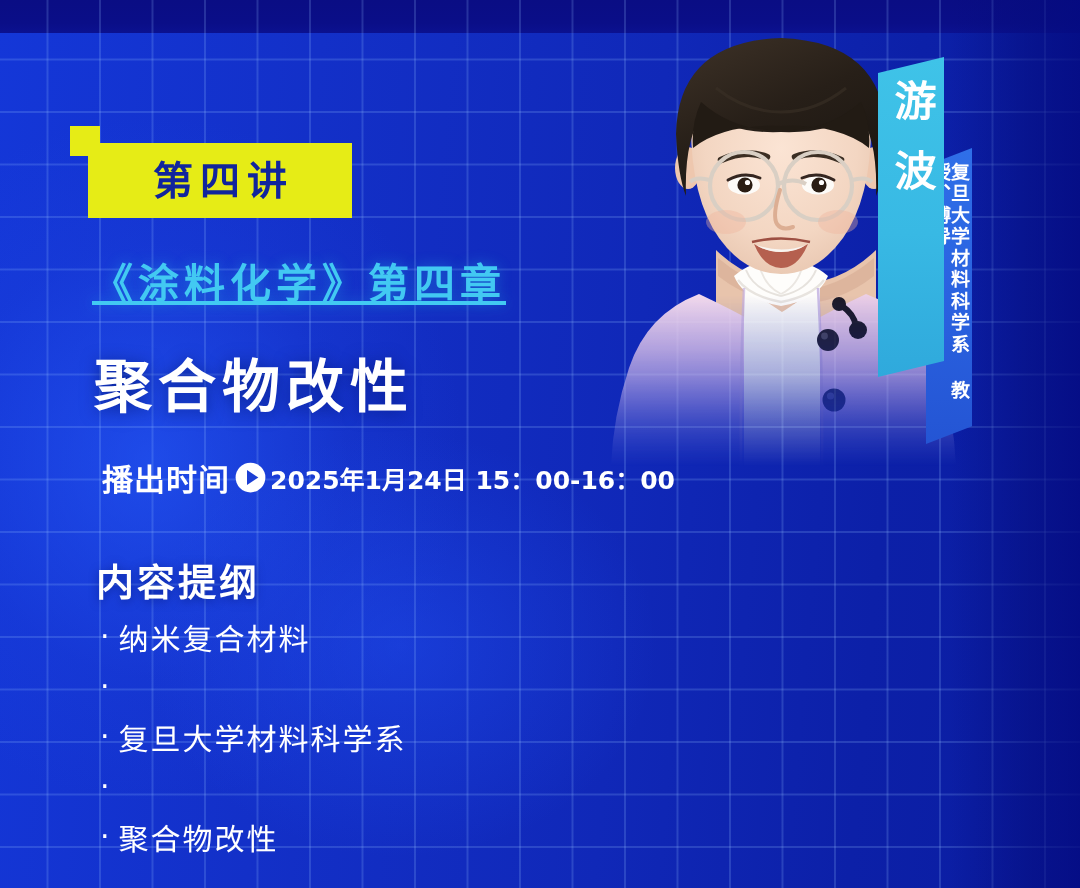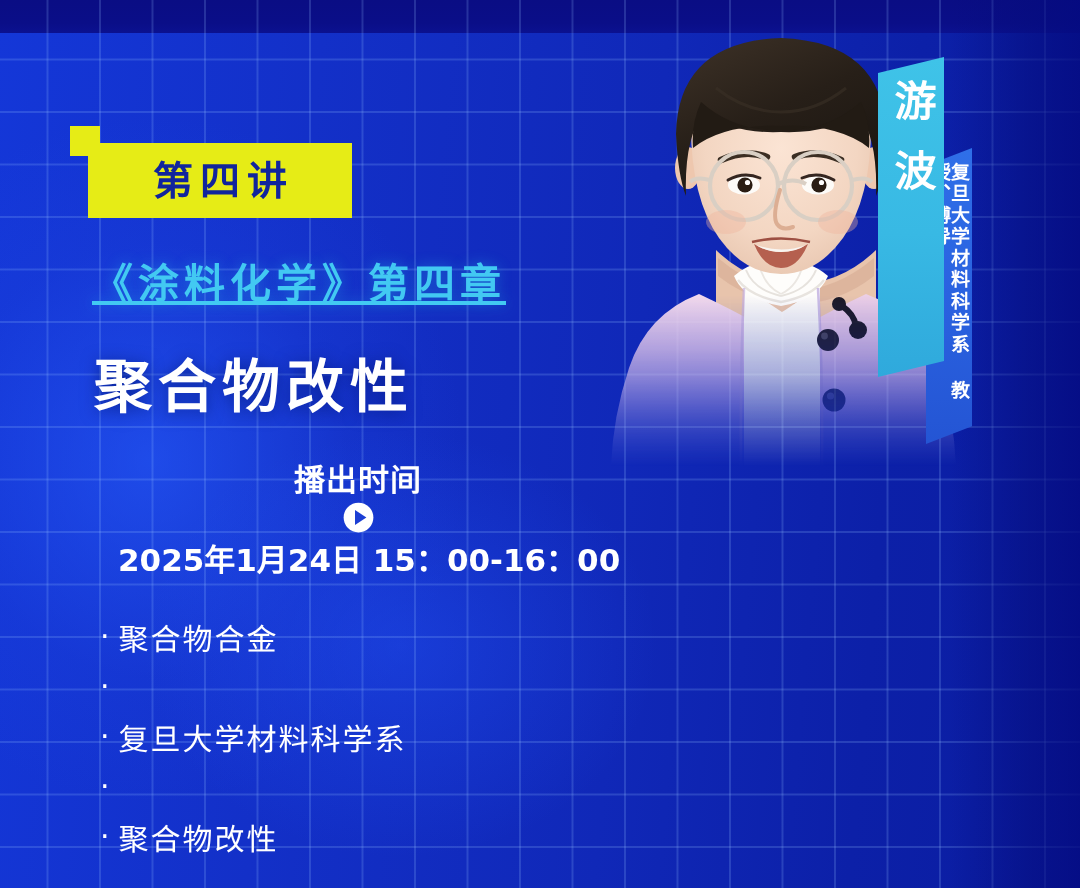--- a/index.html
+++ b/index.html
@@ -104,39 +104,37 @@
     color:#ffffff;
     letter-spacing:6px;
     line-height:1.05;
     white-space:nowrap;
     text-shadow:0 2px 16px rgba(0,20,110,.60);
     font-family:Liberation Serif, serif;
   }
 
   
   .airtime{
-    position:absolute; left:96px; top:455px;
+    position:absolute; left:102px; top:455px;
     display:flex; align-items:center;
     white-space:nowrap;
-    flex-direction:column;
   }
   .airtime .label{
     font-size:31px; font-weight:bold; color:#ffffff;
     letter-spacing:1px;
     font-family:"DejaVu Sans","Liberation Sans",sans-serif;
   }
   .play-icon{
     width:35px; height:35px; margin:0 2px 0 3px;
     flex:0 0 auto; display:block;
   }
   .airtime .value{
-    font-size:31px; font-weight:bold; color:#ffffff;
+    font-size:25px; font-weight:bold; color:#ffffff;
     letter-spacing:0px;
     font-family:"DejaVu Sans","Liberation Sans",sans-serif;
-    margin-left:22px;
   }
 
   
   .outline-head{
     position:absolute; left:96px; top:552px;
     font-size:38px; font-weight:bold; color:#ffffff;
     letter-spacing:3px;
     text-shadow:0 2px 10px rgba(0,20,110,.5);
     font-family:"DejaVu Sans","Liberation Sans",sans-serif;
   }
@@ -331,24 +329,25 @@
 
   <div class="airtime">
     <span class="label">播出时间</span>
     <svg class="play-icon" viewBox="0 0 40 40" xmlns="http://www.w3.org/2000/svg">
       <circle cx="20" cy="20" r="17" fill="#ffffff"></circle>
       <path d="M16 11.5 L29 20 L16 28.5 Z" fill="#1c3fd4"></path>
     </svg>
     <span class="value">2025年1月24日  15：00-16：00</span>
   </div>
 
+  <div class="outline-head">内容提纲</div>
   <ul class="outline-list">
     <li>
       <span class="dot">·</span>
-      <span>聚合物合金</span>
+      <span>纳米复合材料</span>
     </li>
     <li>
       <span class="dot">·</span>
     </li>
     <li>
       <span class="dot">·</span>
       <span>复旦大学材料科学系</span>
     </li>
     <li>
       <span class="dot">·</span>

